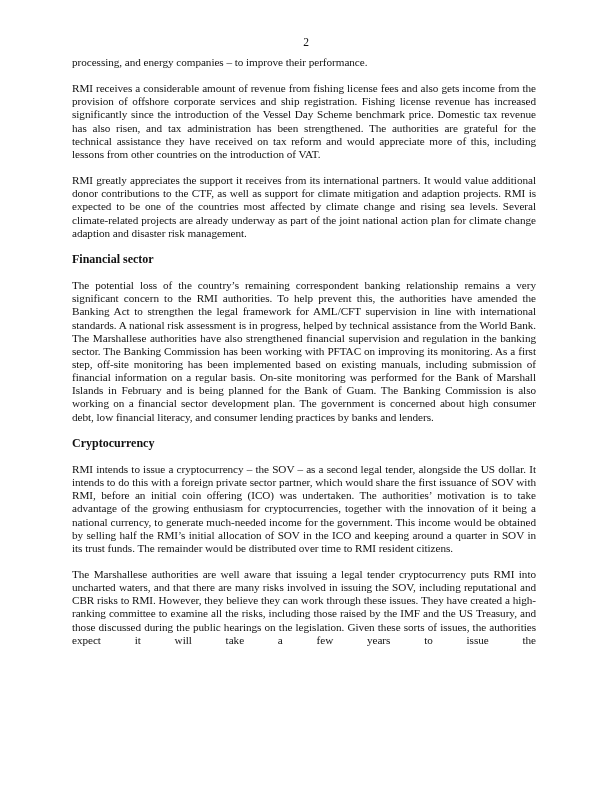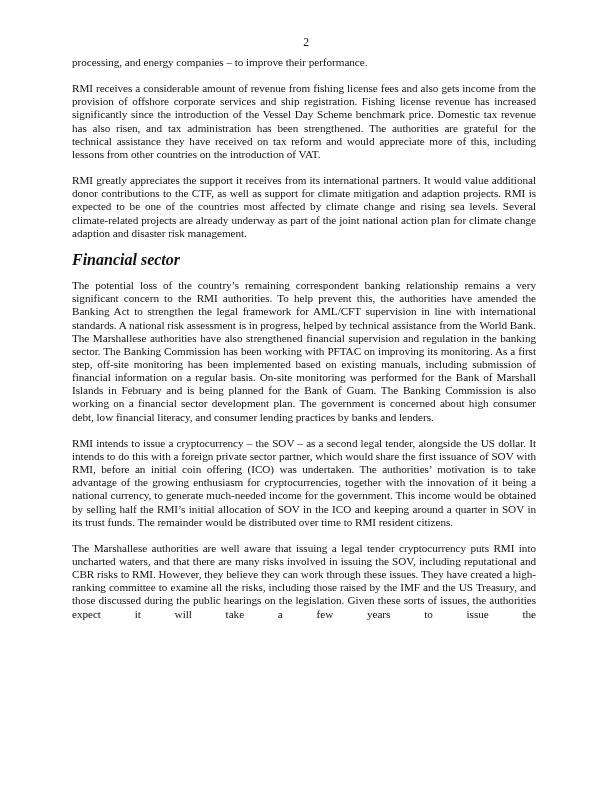--- a/index.html
+++ b/index.html
@@ -17,32 +17,33 @@
       position: absolute; left: 72px; top: 56px; width: 464px;
     }
     p {
       margin: 0 0 13px 0;
       font-size: 11.2px; line-height: 13.15px;
       text-align: justify;
       letter-spacing: -0.05px;
     }
     h3 {
       margin: 0 0 13px 0;
-      font-size: 16px; line-height: 13.15px;
-      font-weight: bold; font-style: italic;
+      font-size: 12px; line-height: 13.15px;
+      font-weight: bold; 
     }
   </style>
 </head>
 <body>
 
 <div class="page">
   <div class="page-number">2</div>
 
   <div class="body-text">
     <p>processing, and energy companies – to improve their performance.</p>
     <p>RMI receives a considerable amount of revenue from fishing license fees and also gets income from the provision of offshore corporate services and ship registration.  Fishing license revenue has increased significantly since the introduction of the Vessel Day Scheme benchmark price. Domestic tax revenue has also risen, and tax administration has been strengthened. The authorities are grateful for the technical assistance they have received on tax reform and would appreciate more of this, including lessons from other countries on the introduction of VAT.</p>
     <p>RMI greatly appreciates the support it receives from its international partners. It would value additional donor contributions to the CTF, as well as support for climate mitigation and adaption projects. RMI is expected to be one of the countries most affected by climate change and rising sea levels. Several climate-related projects are already underway as part of the joint national action plan for climate change adaption and disaster risk management.</p>
     <h3>Financial sector</h3>
     <p>The potential loss of the country’s remaining correspondent banking relationship remains a very significant concern to the RMI authorities. To help prevent this, the authorities have amended the Banking Act to strengthen the legal framework for AML/CFT supervision in line with international standards. A national risk assessment is in progress, helped by technical assistance from the World Bank. The Marshallese authorities have also strengthened financial supervision and regulation in the banking sector. The Banking Commission has been working with PFTAC on improving its monitoring. As a first step, off-site monitoring has been implemented based on existing manuals, including submission of financial information on a regular basis. On-site monitoring was performed for the Bank of Marshall Islands in February and is being planned for the Bank of Guam. The Banking Commission is also working on a financial sector development plan. The government is concerned about high consumer debt, low financial literacy, and consumer lending practices by banks and lenders.</p>
+    <h3>Cryptocurrency</h3>
     <p>RMI intends to issue a cryptocurrency – the SOV – as a second legal tender, alongside the US dollar. It intends to do this with a foreign private sector partner, which would share the first issuance of SOV with RMI, before an initial coin offering (ICO) was undertaken. The authorities’ motivation is to take advantage of the growing enthusiasm for cryptocurrencies, together with the innovation of it being a national currency, to generate much-needed income for the government. This income would be obtained by selling half the RMI’s initial allocation of SOV in the ICO and keeping around a quarter in SOV in its trust funds. The remainder would be distributed over time to RMI resident citizens.</p>
     <p style="text-align-last: justify;">The Marshallese authorities are well aware that issuing a legal tender cryptocurrency puts RMI into uncharted waters, and that there are many risks involved in issuing the SOV, including reputational and CBR risks to RMI. However, they believe they can work through these issues. They have created a high-ranking committee to examine all the risks, including those raised by the IMF and the US Treasury, and those discussed during the public hearings on the legislation. Given these sorts of issues, the authorities expect it will take a few years to issue the</p>
   </div>
 </div>
 
 </body></html>

